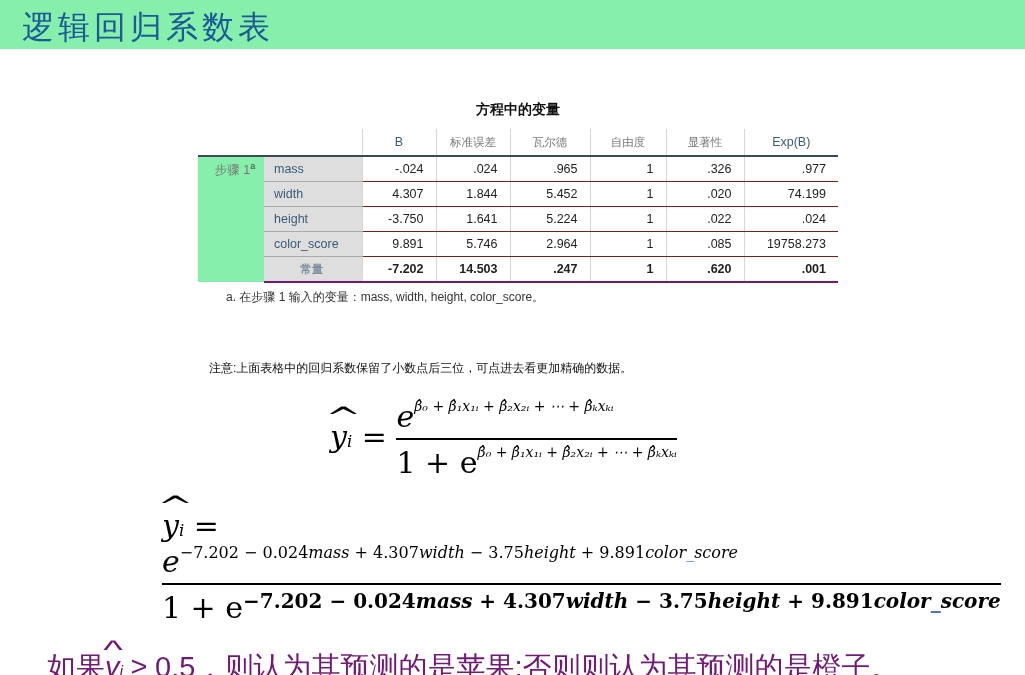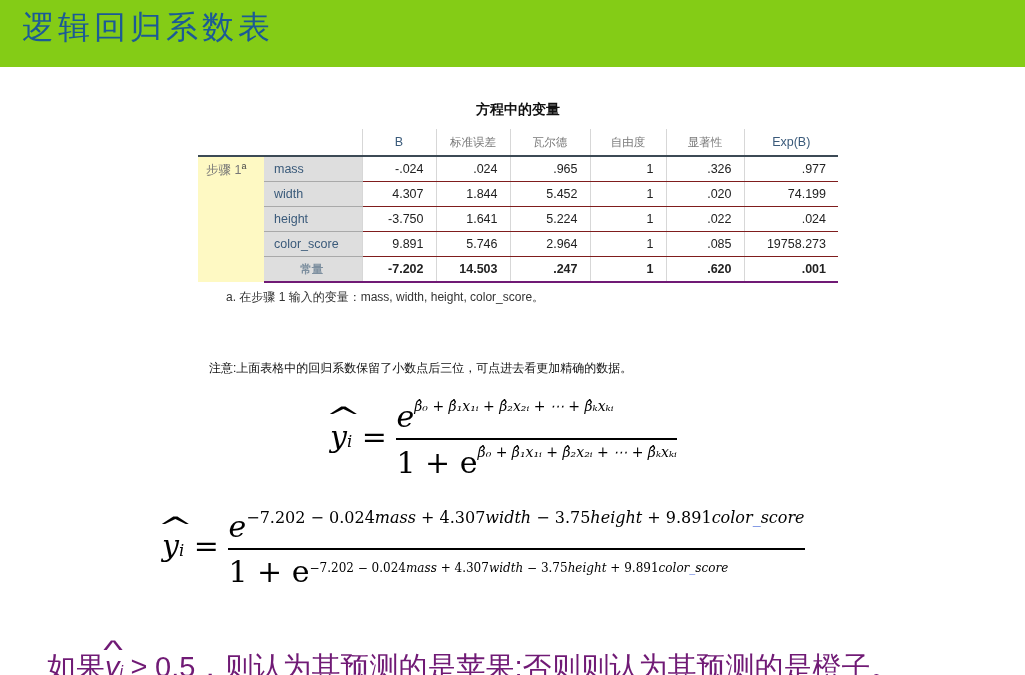--- a/index.html
+++ b/index.html
@@ -3,22 +3,22 @@
 <meta charset="utf-8">
 <style>
   html, body { margin: 0; padding: 0; }
   body {
     width: 1025px; height: 675px; overflow: hidden;
     background: #ffffff;
     font-family: "DejaVu Sans", sans-serif;
     position: relative;
   }
   .title-bar {
-    position: absolute; left: 0; top: 0; width: 1025px; height: 67px;
-    background: #84cc16;
+    position: absolute; left: 0; top: 0; width: 1025px; height: 49px;
+    background: #86efac;
   }
   .title-bar .title {
     position: absolute; left: 22px; top: 6px;
     font-family: "DejaVu Serif", serif;
     font-size: 32px; color: #1b5a96; letter-spacing: 4px;
   }
   .table-caption {
     position: absolute; left: 198px; top: 101px; width: 640px;
     text-align: center; font-weight: bold; font-size: 14px; color: #111;
     font-family: "DejaVu Serif", serif;
@@ -31,21 +31,21 @@
   }
   table.coef th {
     font-weight: normal; color: #3a5a7a; height: 26px; text-align: center;
     border-left: 1px solid #d7d7d7;
     border-bottom: 2px solid #3c4a55;
     padding: 0;
   }
   table.coef th.cjk { color: #7a7a7a; font-family: "DejaVu Serif", serif; font-size: 11.5px; margin-top: 36px; }
   table.coef th.blank { border-left: none; }
   table.coef td { height: 24px; padding: 0 12px 0 0; text-align: right; border-left: 1px solid #d7d7d7; border-bottom: 1px solid #7f1d1d; }
-  table.coef td.step { background: #fef9c3; text-align: left; vertical-align: top; padding: 4px 0 0 8px; color: #777; border-left: none; border-bottom: none; }
+  table.coef td.step { background: #86efac; text-align: center; vertical-align: top; padding: 4px 0 0 8px; color: #777; border-left: none; border-bottom: none; }
   table.coef td.var { background: #dedede; text-align: left; padding-left: 10px; color: #3a5a7a; border-left: none; border-bottom: 1px solid #a9a9a9; }
   table.coef td.var.cjk { color: #7d8f9f; font-family: "DejaVu Serif", serif; font-size: 11.5px; }
   table.coef tr.last td { border-bottom: 2px solid #701a75; font-weight: bold; }
   sup.a { font-size: 9px; color: #444; }
   .footnote {
     position: absolute; left: 226px; top: 289px;
     font-family: "Liberation Sans", sans-serif; font-size: 12px; color: #333;
   }
   .note {
     position: absolute; left: 209px; top: 360px;
@@ -161,19 +161,19 @@
     <span class="den"><span>1 + e</span><span class="sup" style="font-size:14px; vertical-align:16px;">β̂₀ + β̂₁x₁ᵢ + β̂₂x₂ᵢ + ⋯ + β̂ₖxₖᵢ</span></span>
   </span>
 </div>
 
 <div class="eq" style="left:162px; top:508px; font-size:30px;">
   <span class="hat"><span>y</span><span class="sub">i</span></span>
   <span> = </span>
   <span class="frac">
     <span class="num"><span class="ital">e</span><span style="font-size:16px; vertical-align:14px;margin-top:12px;"><span>−7.202 − 0.024</span><i>mass</i><span> + 4.307</span><i>width</i><span> − 3.75</span><i>height</i><span> + 9.891</span><i>color</i><i class="ul">_</i><i>score</i></span></span>
     <span class="bar"></span>
-    <span class="den"><span>1 + e</span><span style="font-size:12px; vertical-align:10px;"><span>−7.202 − 0.024</span><i>mass</i><span> + 4.307</span><i>width</i><span> − 3.75</span><i>height</i><span> + 9.891</span><i>color</i><i class="ul">_</i><i>score</i></span></span>
+    <span class="den"><span>1 + e</span><span style="font-size:20px; vertical-align:10px;font-weight:bold;"><span>−7.202 − 0.024</span><i>mass</i><span> + 4.307</span><i>width</i><span> − 3.75</span><i>height</i><span> + 9.891</span><i>color</i><i class="ul">_</i><i>score</i></span></span>
   </span>
 </div>
 
 <div class="conclusion">
   <span>如果</span><span class="hat"><span>y</span><span class="sub">i</span></span><span> ≥ 0.5，</span><span>则认为其预测的是苹果;否则则认为其预测的是橙子。</span>
 </div>
 
 </body></html>

